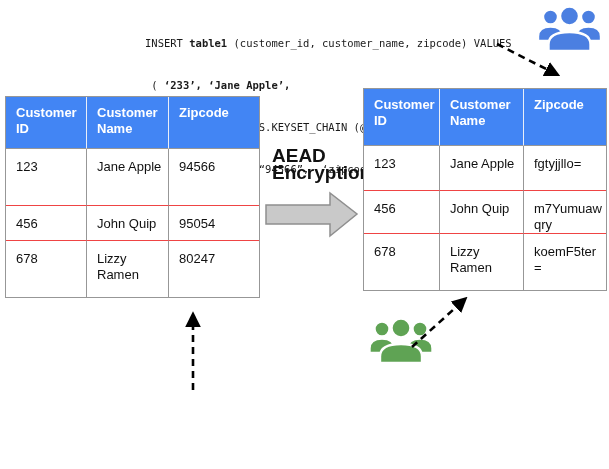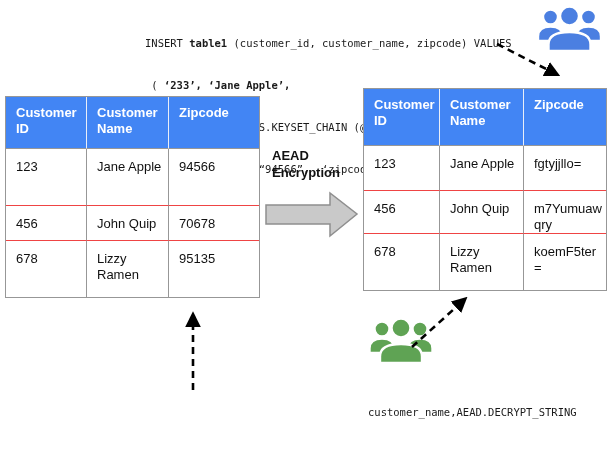--- a/index.html
+++ b/index.html
@@ -25,21 +25,21 @@
   }
   table.dtable th:last-child{border-right:none;}
   table.dtable td{
     background:#fff;vertical-align:top;padding:10px 4px 0 10px;line-height:16px;
     border-right:1px solid #979797;border-bottom:1px solid #ef4444;
   }
   table.dtable td:last-child{border-right:none;}
   table.dtable tr:last-child td{border-bottom:none;}
   .break{word-break:break-all;}
   
-  .lbl{position:absolute;font-weight:bold;color:#111;font-size:13px;line-height:17px;}
+  .lbl{position:absolute;font-weight:bold;color:#111;font-size:19px;line-height:17px;}
   
   .overlay{position:absolute;left:0;top:0;pointer-events:none;}
   .people-blue{fill:var(--people-blue);}
   .people-green{fill:var(--people-green);}
   .people-icon{position:absolute;}
 </style>
 </head>
 <body>
 
 <div class="canvas">
@@ -77,26 +77,26 @@
       <th>Zipcode</th>
     </tr>
     <tr style="height:57px;">
       <td>123</td>
       <td>Jane Apple</td>
       <td>94566</td>
     </tr>
     <tr style="height:35px;">
       <td>456</td>
       <td>John Quip</td>
-      <td>70678</td>
+      <td>95054</td>
     </tr>
     <tr style="height:56px;">
       <td>678</td>
       <td>Lizzy Ramen</td>
-      <td>95135</td>
+      <td>80247</td>
     </tr>
   </tbody>
     </table>
 
   <div class="lbl" style="left:272px;top:147px;">
     <div>AEAD</div>
     <div>Encryption</div>
   </div>
 
   <table class="dtable" style="left:363px;top:88px;width:242px;">
@@ -137,21 +137,20 @@
         <path d="M1.5 37 v-4.5 c0-6.5 5-10 12.5-10 s12.5 3.5 12.5 10 V37 z"></path>
         <circle cx="52" cy="13" r="7.5"></circle>
         <path d="M39.5 37 v-4.5 c0-6.5 5-10 12.5-10 s12.5 3.5 12.5 10 V37 z"></path>
         <circle cx="33" cy="12" r="9.5"></circle>
         <path d="M12 47 v-6.5 c0-8.5 8-12.5 21-12.5 s21 4 21 12.5 V47 z"></path>
       </g>
     </svg>
   </div>
 
   <div class="sql-block mono" style="left:368px;top:377px;">
-    <div><span>customer_name,AEAD.DECRYPT_STRING</span></div>
     
     
     
     
   </div>
 
   <svg class="overlay" width="609" height="469" viewBox="0 0 609 469">
     <defs>
       <marker id="ah" viewBox="0 0 10 10" refX="7" refY="5" markerWidth="6" markerHeight="6" orient="auto">
         <path d="M0 0 L10 5 L0 10 z" fill="#000"></path>

